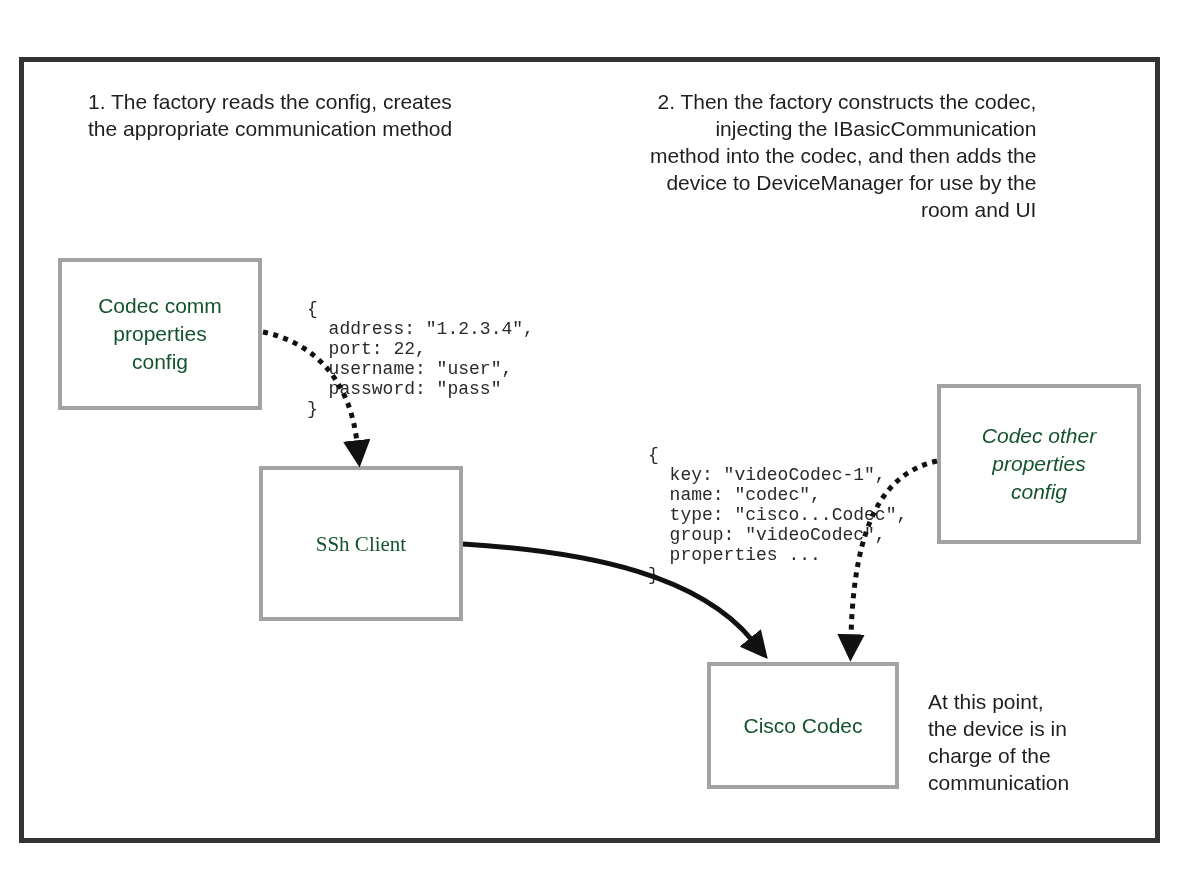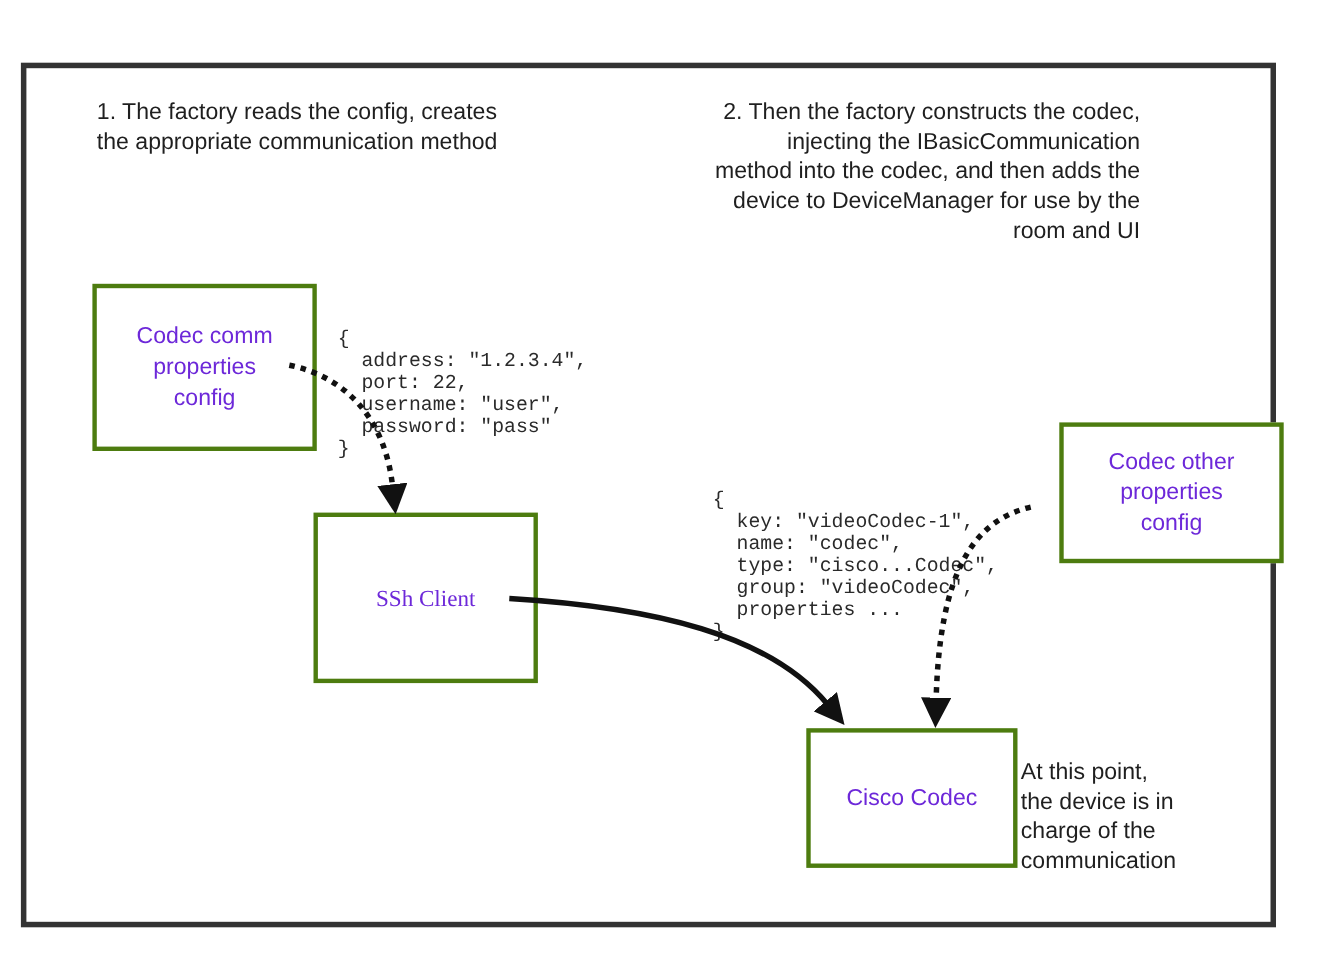--- a/index.html
+++ b/index.html
@@ -30,36 +30,35 @@
     font-size: 21px;
     line-height: 27px;
     color: #1f1f1f;
     white-space: nowrap;
   }
   .note1 { left: 88px;  top: 88px; }
   .note2 { left: 650px; top: 88px; text-align: right; }
   .note-final { left: 928px; top: 688px; }
   .dbox {
     position: absolute;
-    border: 4px solid #4d7c0f;
+    border: 4px solid #a3a3a3;
     background: #ffffff;
     box-sizing: border-box;
     display: flex;
     flex-direction: column;
     align-items: center;
     justify-content: center;
     text-align: center;
     font-size: 21px;
     line-height: 28px;
-    color: #6d28d9;
-    margin-left: 26px;
+    color: #14532d;
   }
   .box-comm  { left: 58px;  top: 258px; width: 204px; height: 152px; }
   .box-ssh   { left: 259px; top: 466px; width: 204px; height: 155px; font-family: Liberation Serif, serif; }
-  .box-other { left: 937px; top: 384px; width: 204px; height: 128px; }
+  .box-other { left: 937px; top: 384px; width: 204px; height: 160px; font-style: italic; }
   .box-cisco { left: 707px; top: 662px; width: 192px; height: 127px; }
   .code {
     position: absolute;
     margin: 0;
     font-family: "Liberation Mono", monospace;
     font-size: 18px;
     line-height: 20px;
     white-space: pre;
     color: #2a2a2a;
   }

